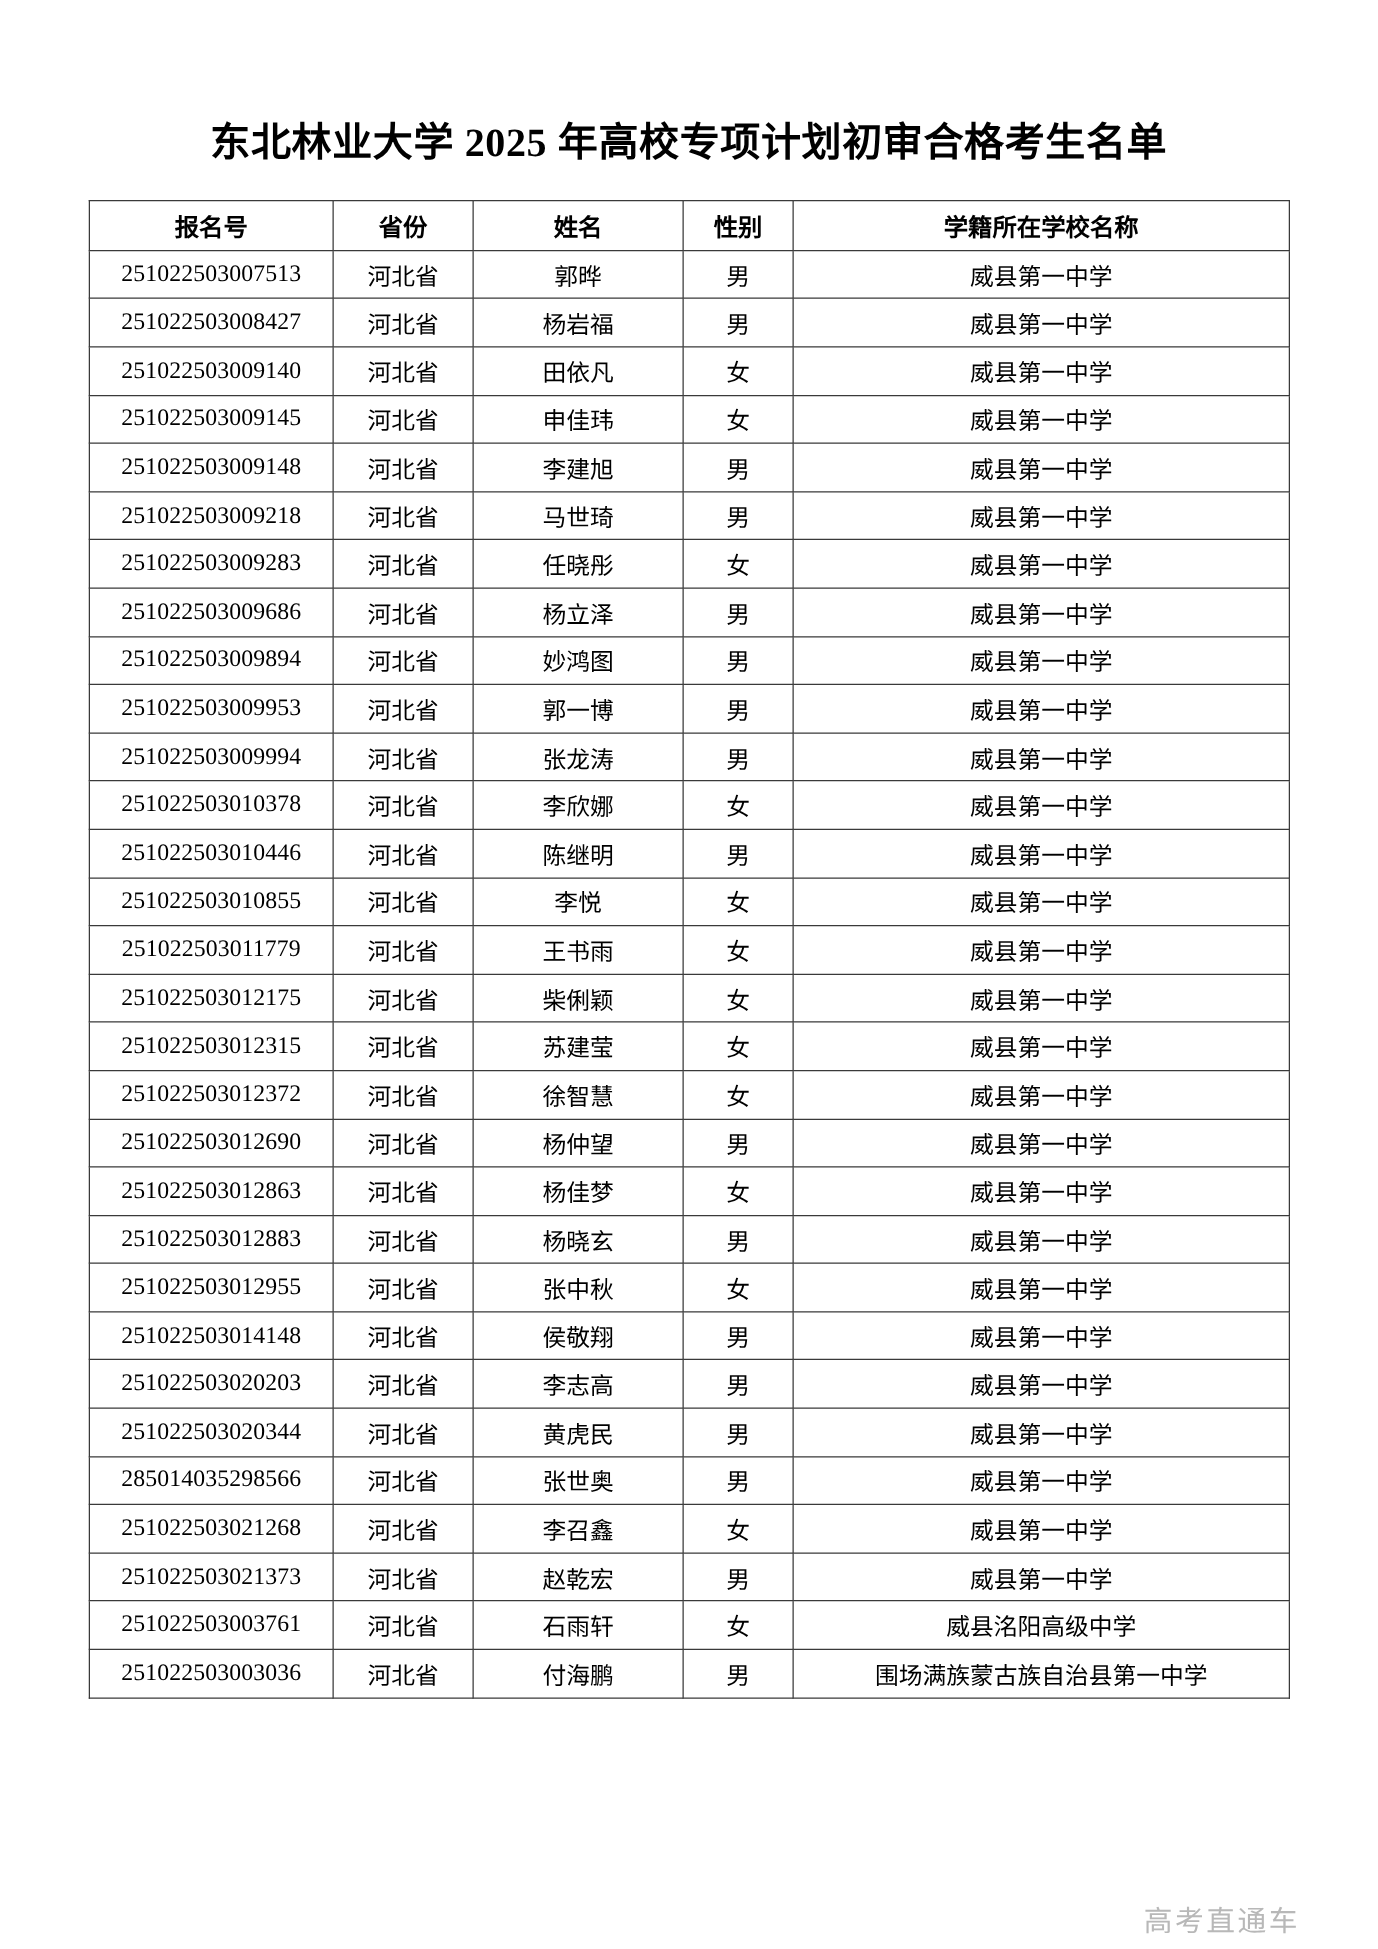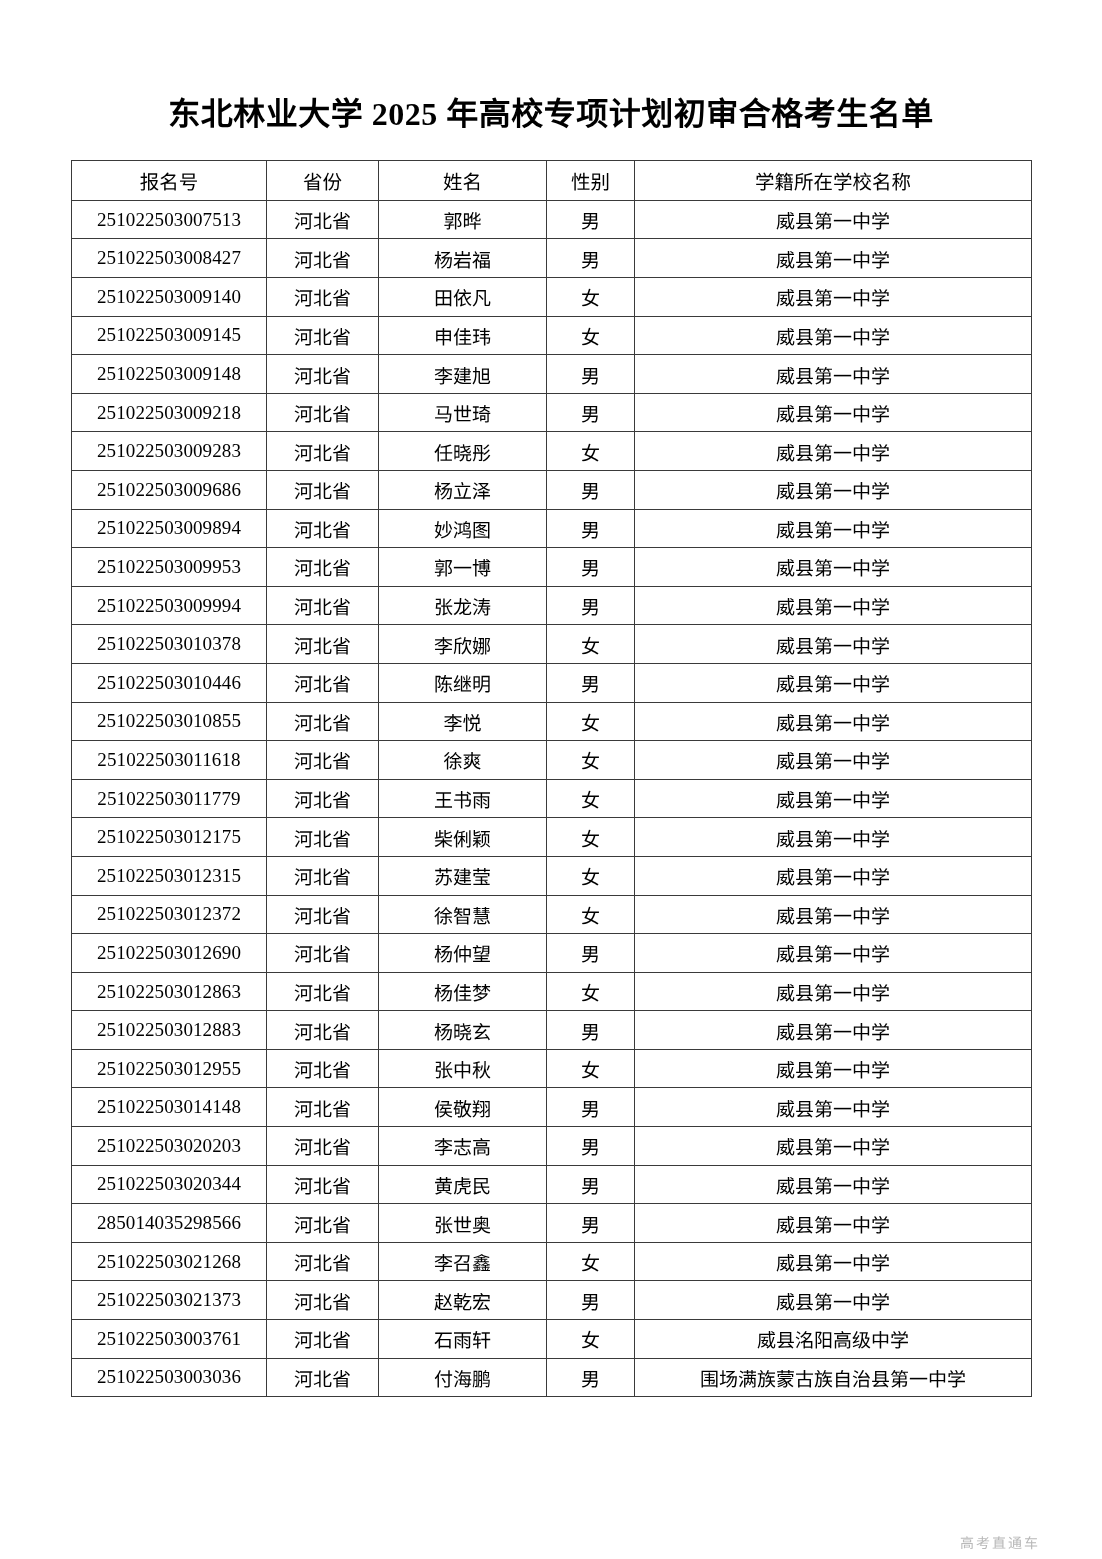--- a/index.html
+++ b/index.html
@@ -45,39 +45,39 @@
     text-align: center;
     vertical-align: middle;
     font-size: 19px;
     height: 37.6px;
     padding: 0 2px;
     font-family: "Liberation Serif", "DejaVu Serif", serif;
     white-space: nowrap;
     overflow: hidden;
   }
   table.roster th {
-    font-weight: normal;
+    font-weight: bold;
     font-size: 19.5px;
     height: 39px;
     margin-top: 32px;
   }
   col.c-id    { width: 195px; }
   col.c-prov  { width: 112px; }
   col.c-name  { width: 168px; }
   col.c-sex   { width: 88px; }
   col.c-school{ width: 397px; }
   td.cell-id {
     font-size: 18.5px;
     letter-spacing: 0.1px;
   }
   .watermark {
     position: absolute;
     right: 62px;
     bottom: 28px;
-    font-size: 14px;
+    font-size: 23px;
     color: #b8b8b8;
     letter-spacing: 2px;
     font-family: "Liberation Sans", "DejaVu Sans", sans-serif;
     user-select: none;
   }
 </style>
 </head>
 <body>
 
 <div class="page">
@@ -195,27 +195,20 @@
             <td>威县第一中学</td>
           </tr>
           <tr>
             <td class="cell-id">251022503010855</td>
             <td>河北省</td>
             <td>李悦</td>
             <td>女</td>
             <td>威县第一中学</td>
           </tr>
           <tr>
-            <td class="cell-id">251022503011618</td>
-            <td>河北省</td>
-            <td>徐爽</td>
-            <td>女</td>
-            <td>威县第一中学</td>
-          </tr>
-          <tr>
             <td class="cell-id">251022503011779</td>
             <td>河北省</td>
             <td>王书雨</td>
             <td>女</td>
             <td>威县第一中学</td>
           </tr>
           <tr>
             <td class="cell-id">251022503012175</td>
             <td>河北省</td>
             <td>柴俐颖</td>

